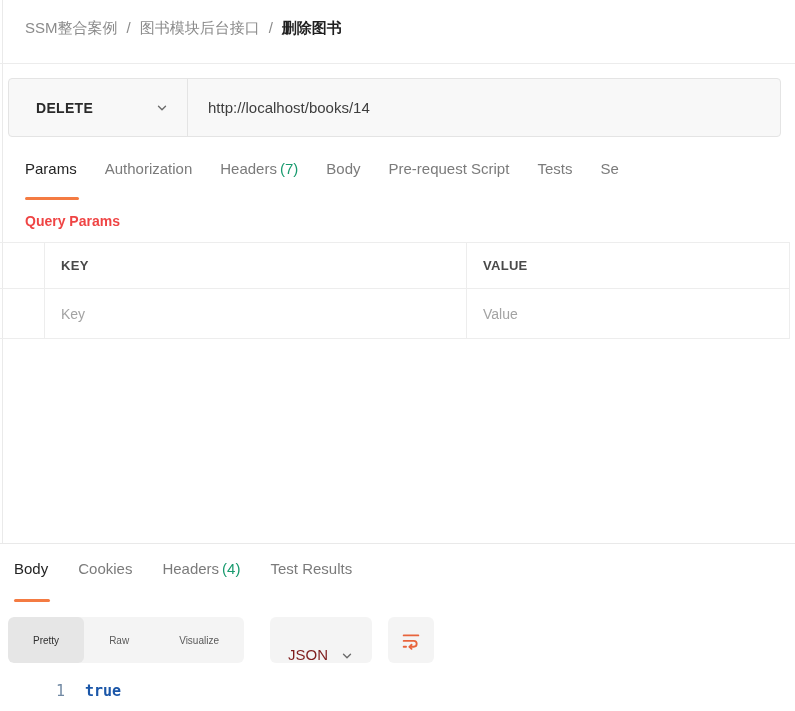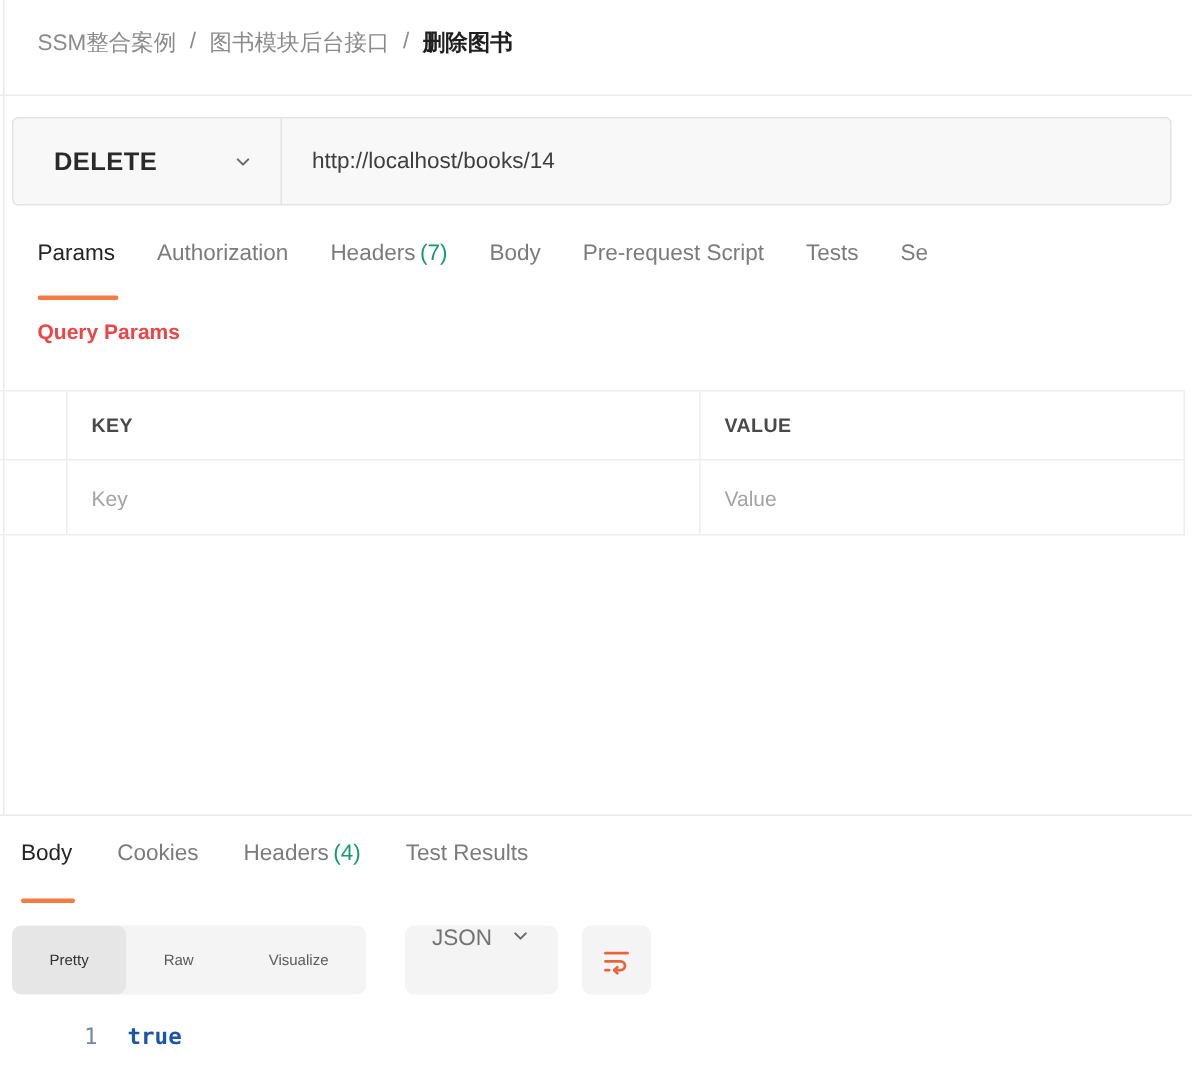--- a/index.html
+++ b/index.html
@@ -13,37 +13,37 @@
 
   
   .breadcrumb { position:absolute; left:25px; top:19px; display:flex; gap:9px; font-size:15px; color:#8b8b8b; white-space:nowrap; }
   .breadcrumb .crumb-last { color:#1f1f1f; font-weight:700; }
   .hr1 { position:absolute; left:0; top:63px; width:795px; height:1px; background:#ececec; }
 
   
   .url-bar { position:absolute; left:8px; top:78px; width:773px; height:59px;
     background:#f8f8f8; border:1px solid #e4e4e4; border-radius:4px; display:flex; align-items:stretch; }
   .method-select { width:178px; display:flex; align-items:center; padding:0 18px 0 27px; cursor:pointer; }
-  .method-label { font-size:17px; font-weight:600; color:#2a2a2a; letter-spacing:.3px; }
+  .method-label { font-size:14px; font-weight:600; color:#2a2a2a; letter-spacing:.3px; }
   .method-select svg { margin-left:auto; }
   .url-sep { width:1px; background:#e4e4e4; }
   .url-input { flex:1; border:none; outline:none; background:transparent; padding-left:20px; font-size:15px; color:#3e3e3e; font-family:inherit; }
 
   
   .req-tabs { position:absolute; left:25px; top:160px; right:0; height:40px; display:flex; gap:28px;
     font-size:15px; color:#7b7b7b; white-space:nowrap; overflow:hidden; }
   .tab { position:relative; padding-bottom:14px; cursor:pointer; }
   .tab.active { color:#242424; }
   .tab.active::after { content:""; position:absolute; left:0; right:-2px; bottom:0; height:3px; background:#f47b42; border-radius:2px; }
   .tab .count { color:#189a6e; margin-left:3px; }
 
   .qp-title { position:absolute; left:25px; top:213px; font-size:14px; font-weight:700; color:#ef4444; }
 
   
-  .qp-table { position:absolute; left:0; top:260px; width:790px; }
+  .qp-table { position:absolute; left:0; top:242px; width:790px; }
   .qp-row { display:flex; border-bottom:1px solid #ededed; }
   .qp-row.header { height:47px; border-top:1px solid #ededed; }
   .qp-row.entry { height:50px; }
   .qp-cell { display:flex; align-items:center; border-right:1px solid #ededed; }
   .qp-cell.select { width:45px; border-right:1px solid #ededed; }
   .qp-cell.key { width:422px; padding-left:16px; }
   .qp-cell.value { flex:1; padding-left:16px; }
   .qp-head-text { font-size:13px; font-weight:700; color:#494949; letter-spacing:.3px; }
   .qp-input { border:none; outline:none; background:transparent; width:95%; font-size:14px; color:#555; font-family:inherit; }
   .qp-input::placeholder { color:#a3a3a3; }
@@ -52,22 +52,22 @@
 
   
   .resp-tabs { position:absolute; left:14px; top:560px; height:42px; display:flex; gap:30px;
     font-size:15px; color:#7b7b7b; white-space:nowrap; }
 
   
   .resp-toolbar { position:absolute; left:8px; top:617px; height:46px; display:flex; align-items:center; }
   .seg-control { display:flex; align-items:stretch; height:46px; background:#f4f4f4; border-radius:6px; overflow:hidden; }
   .seg { display:flex; align-items:center; padding:0 25px; font-size:10px; color:#5a5a5a; cursor:pointer; }
   .seg.active { background:#e6e6e6; border-radius:6px; color:#303030; }
-  .json-select { margin-left:26px; height:46px; display:flex; align-items:flex-start; gap:12px; padding:0 18px;
-    background:#f4f4f4; border-radius:6px; font-size:15px; color:#737373; cursor:pointer; }
+  .json-select { margin-left:26px; height:46px; display:flex; align-items:flex-end; gap:12px; padding:0 18px;
+    background:#f4f4f4; border-radius:6px; font-size:15px; color:#7f1d1d; cursor:pointer; }
   .wrap-btn { margin-left:16px; width:46px; height:46px; background:#f4f4f4; border-radius:6px;
     display:flex; align-items:center; justify-content:center; cursor:pointer; }
 
   
   .code-line { position:absolute; left:0; top:682px; display:flex; font-family:"DejaVu Sans Mono","Liberation Mono",monospace; font-size:15px; }
   .line-no { width:65px; text-align:right; color:#7189a3; }
   .line-content { margin-left:20px; color:#1a56a8; font-weight:700; }
 
   .chev { stroke:#6b6b6b; stroke-width:1.6; fill:none; stroke-linecap:round; stroke-linejoin:round; }
 </style>

